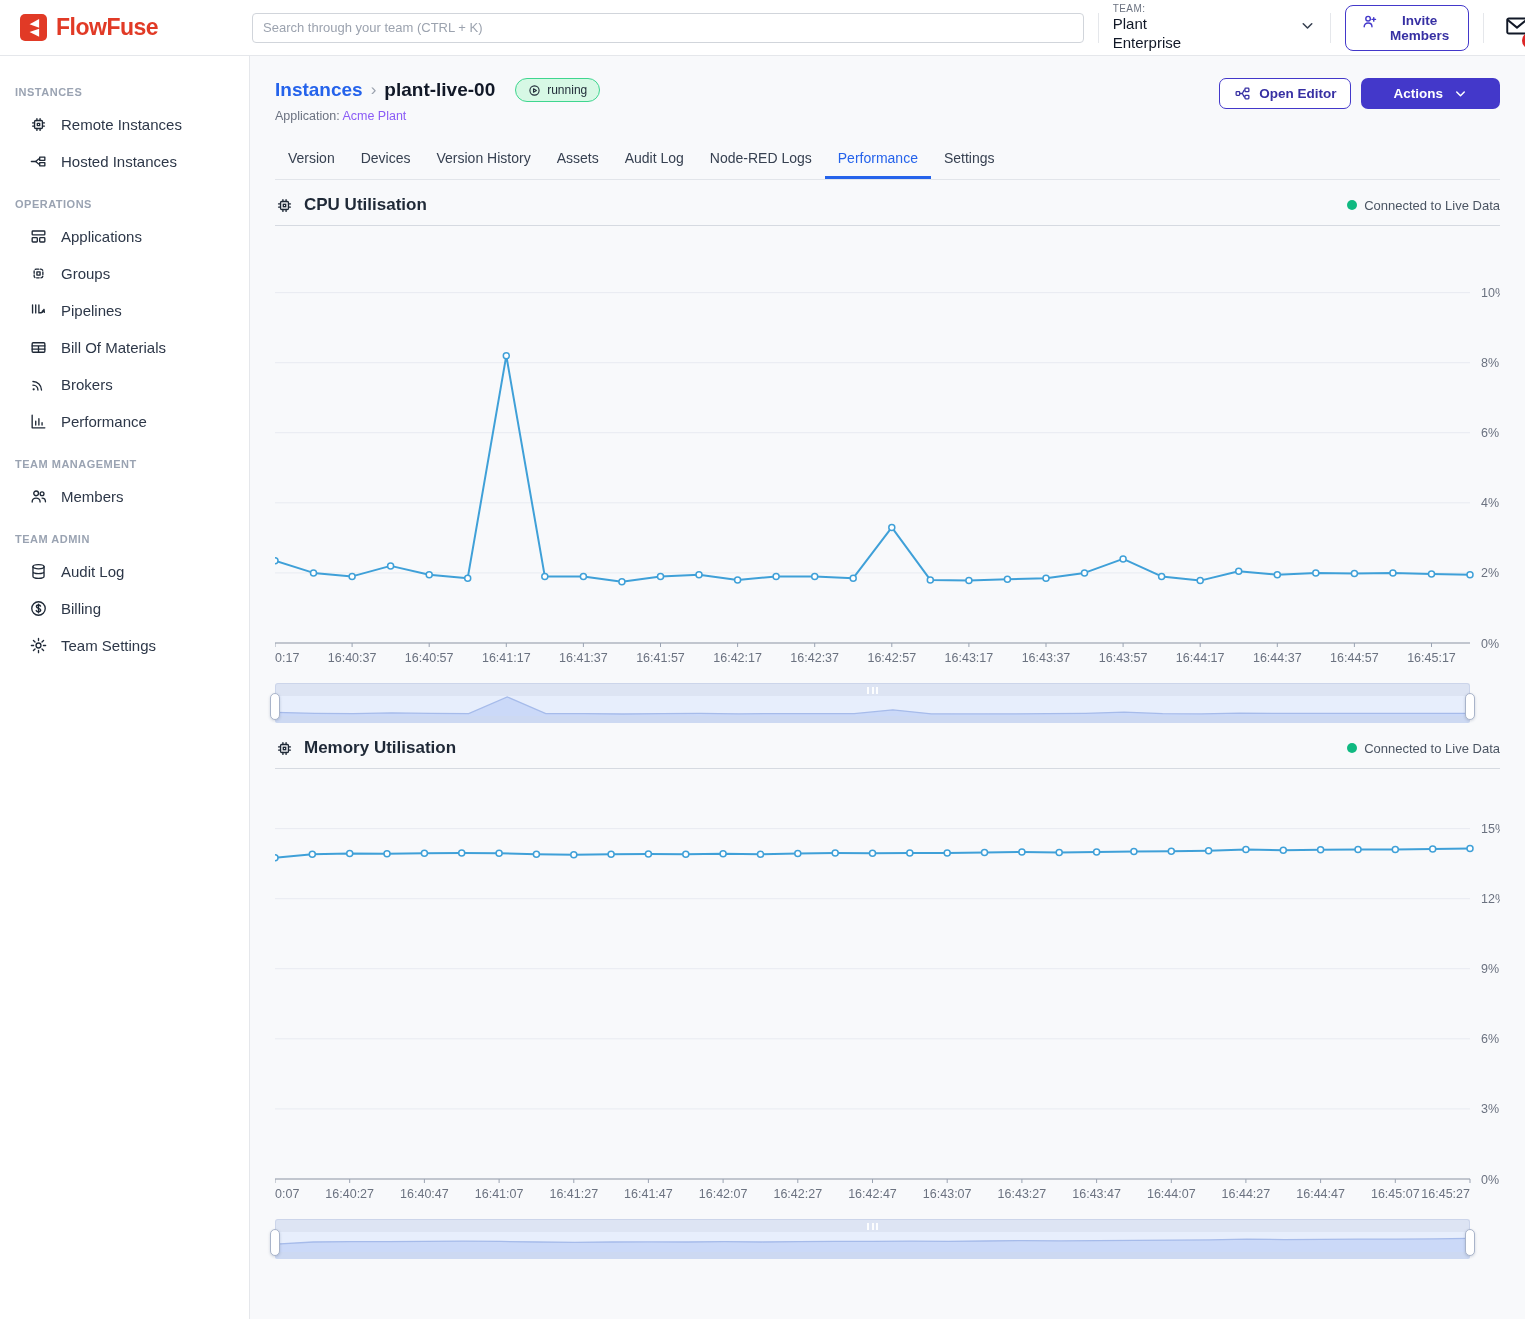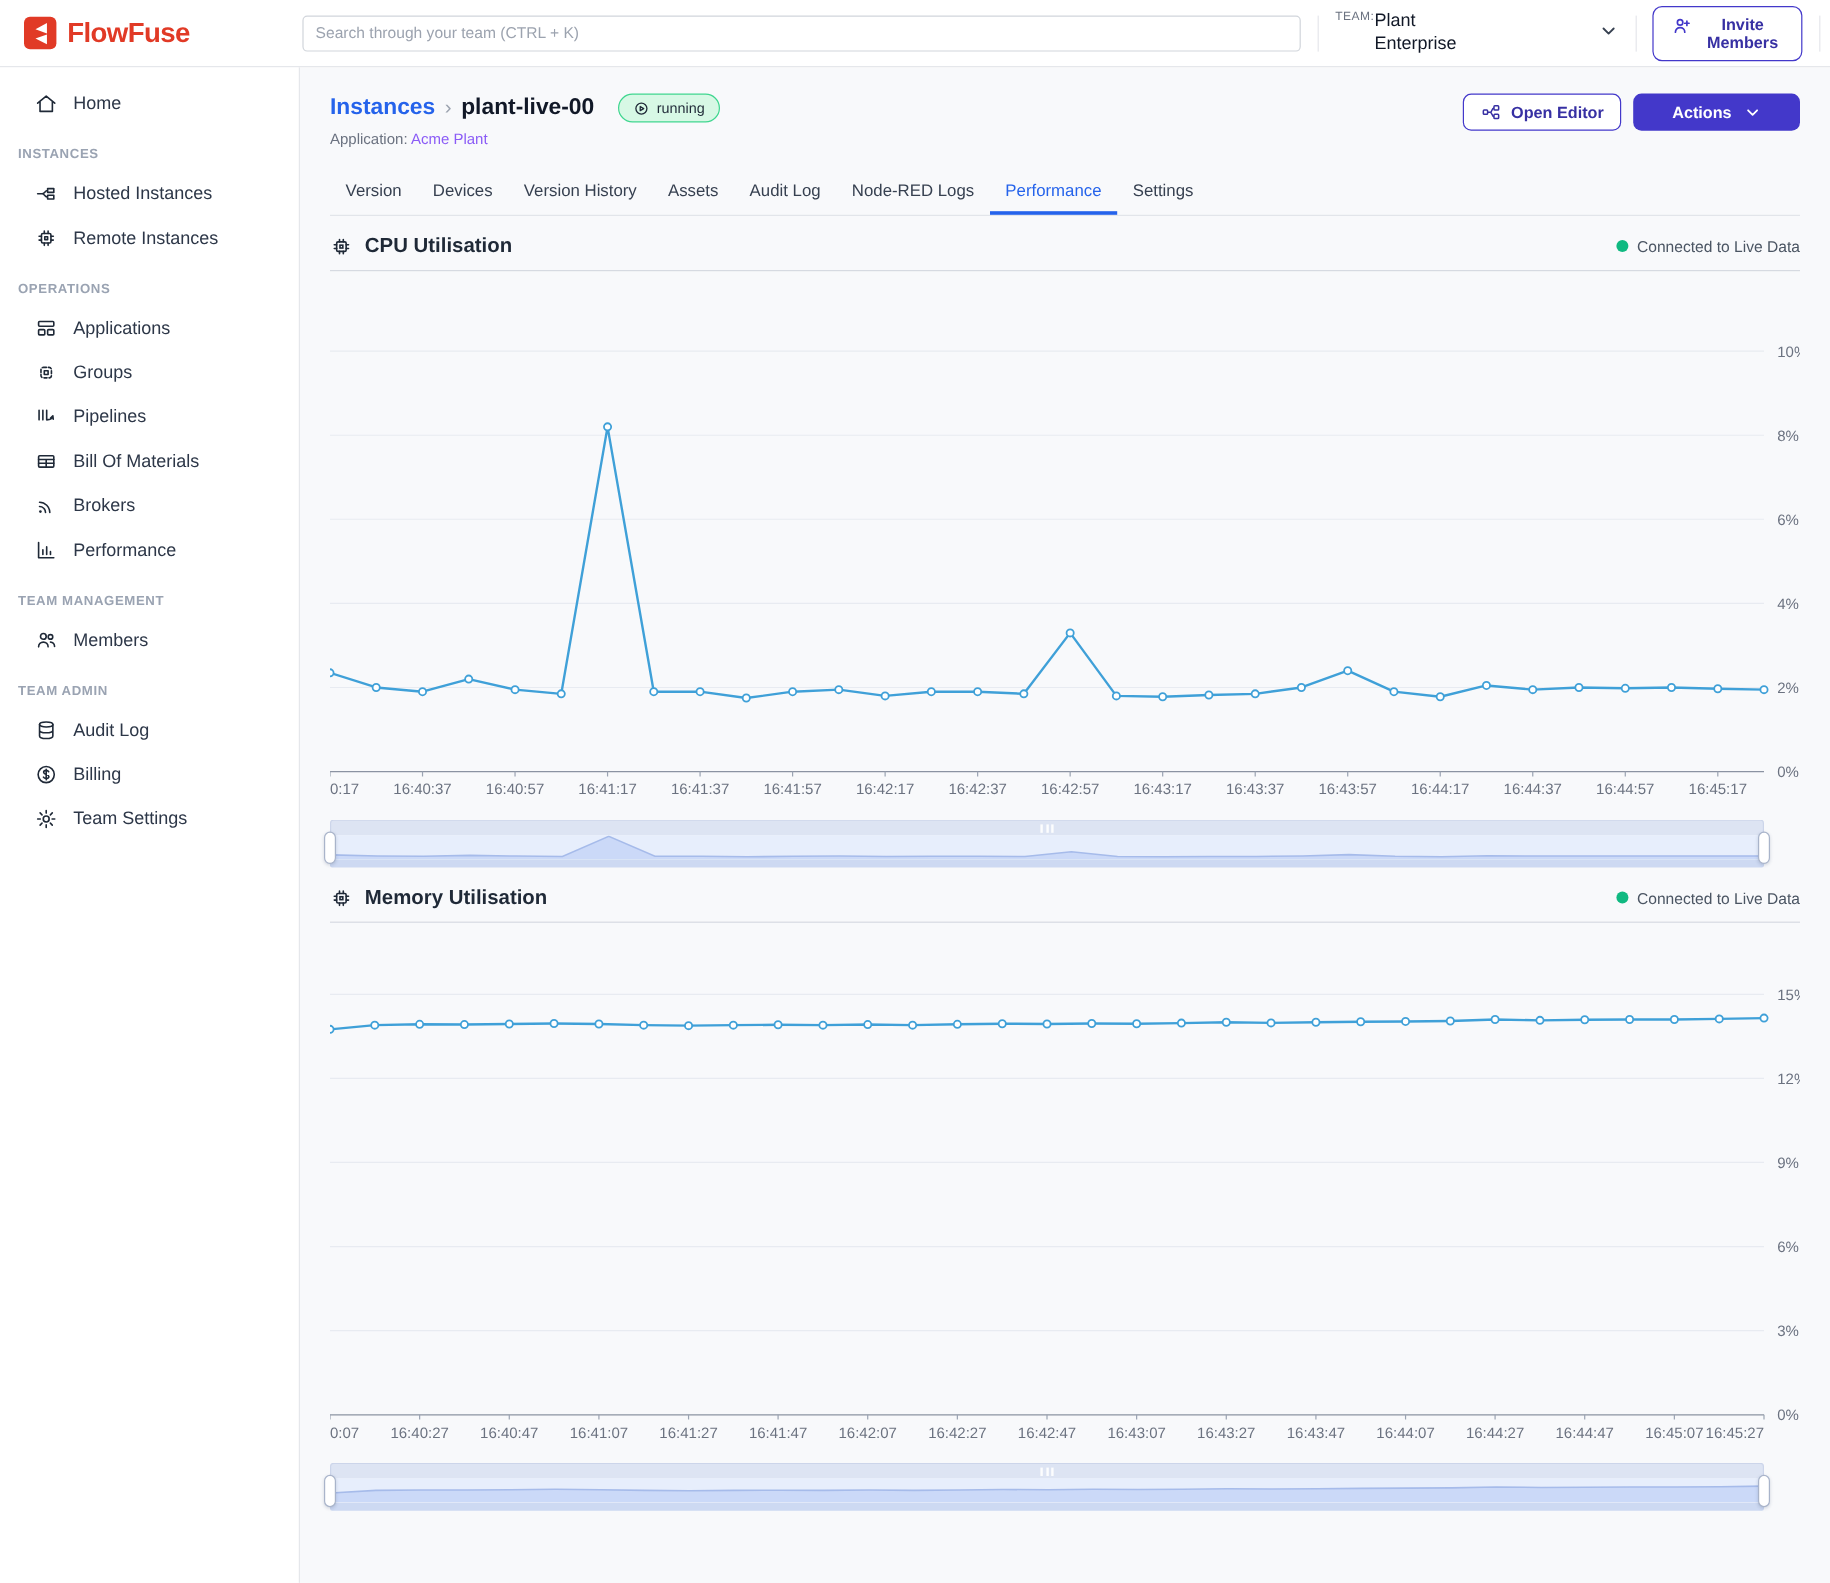--- a/index.html
+++ b/index.html
@@ -12,21 +12,21 @@
   .logo { display:flex; align-items:center; gap:9px; margin-left:20px; width:232px; flex:none; }
   .logo-mark { width:27px; height:27px; border-radius:5px; background:#E13A26; position:relative; flex:none; }
   .logo-word { font-size:23px; font-weight:700; color:#E13A26; letter-spacing:-0.5px; }
   .search-wrap { flex:none; width:832px; }
   .search-wrap input { width:100%; height:30px; border:1px solid #d1d5db; border-radius:4px;
     padding:0 10px; font-size:13px; color:#374151; outline:none; font-family:inherit; }
   .search-wrap input::placeholder { color:#9ca3af; }
   .top-right { margin-left:auto; display:flex; align-items:center; margin-right:18px; }
   .vdiv { width:1px; height:30px; background:#e5e7eb; margin:0 14px; }
   .team-block { display:flex; align-items:center; cursor:pointer; }
-  .team-texts { display:flex; flex-direction:row; line-height:1.25; }
+  .team-texts { display:flex; flex-direction:column; line-height:1.25; }
   .team-label { font-size:10px; color:#6b7280; letter-spacing:.4px; }
   .team-name { font-size:15px; color:#111827; }
   .team-chev { margin-left:118px; color:#374151; }
   .btn-invite { display:flex; align-items:flex-start; gap:8px; border:1.5px solid #4338ca; color:#3730a3;
     background:#fff; font-weight:700; font-size:13.5px; padding:7px 15px; border-radius:8px; cursor:pointer; }
   .mail-wrap { position:relative; cursor:pointer; margin:0 6px; }
   .mail-badge { position:absolute; right:-9px; bottom:-6px; min-width:17px; height:17px; border-radius:50%;
     background:#dc2626; color:#fff; font-size:10px; font-weight:700; display:flex; align-items:center; justify-content:center; }
   .avatar { width:30px; height:30px; border-radius:50%; background:#a39545; color:#fff; font-size:13px;
     display:flex; align-items:center; justify-content:center; margin-left:20px; cursor:pointer; }
@@ -131,40 +131,34 @@
             <path d="m3.5 6.5 8.5 7 8.5-7"></path>
           </svg>
       </span>
       <span class="mail-badge">2</span>
     </div>
     <div class="avatar">fl</div>
   </div>
 </header>
 
 <nav class="sidebar" id="sidebar">
-    <div class="sb-item">
-      <svg viewBox="0 0 24 24" fill="none" stroke="currentColor" stroke-width="1.7" stroke-linecap="round" stroke-linejoin="round">
-        <path d="M3 11.3 12 3.8l9 7.5M5.5 9.6V20h13V9.6"></path>
-      </svg>
-      <span>Home</span>
-    </div>
     <div class="sb-sec">INSTANCES</div>
-    <div class="sb-item">
-      <svg viewBox="0 0 24 24" fill="none" stroke="currentColor" stroke-width="1.7" stroke-linecap="round" stroke-linejoin="round">
-        <path d="M3 12h4.5M13.5 6.5H20v4h-6.5zM13.5 13.5H20v4h-6.5zM7.5 12c3.2 0 2.8-3.5 6-3.5M7.5 12c3.2 0 2.8 3.5 6 3.5"></path>
-      </svg>
-      <span>Hosted Instances</span>
-    </div>
     <div class="sb-item">
       <svg viewBox="0 0 24 24" fill="none" stroke="currentColor" stroke-width="1.7" stroke-linecap="round" stroke-linejoin="round">
         <rect x="7" y="7" width="10" height="10" rx="1.5"></rect>
         <rect x="10.5" y="10.5" width="3" height="3"></rect>
         <path d="M10 7V4.5M14 7V4.5M10 19.5V17M14 19.5V17M7 10H4.5M7 14H4.5M19.5 10H17M19.5 14H17"></path>
       </svg>
       <span>Remote Instances</span>
+    </div>
+    <div class="sb-item">
+      <svg viewBox="0 0 24 24" fill="none" stroke="currentColor" stroke-width="1.7" stroke-linecap="round" stroke-linejoin="round">
+        <path d="M3 12h4.5M13.5 6.5H20v4h-6.5zM13.5 13.5H20v4h-6.5zM7.5 12c3.2 0 2.8-3.5 6-3.5M7.5 12c3.2 0 2.8 3.5 6 3.5"></path>
+      </svg>
+      <span>Hosted Instances</span>
     </div>
     <div class="sb-sec">OPERATIONS</div>
     <div class="sb-item">
       <svg viewBox="0 0 24 24" fill="none" stroke="currentColor" stroke-width="1.7" stroke-linecap="round" stroke-linejoin="round">
         <rect x="4" y="5" width="16" height="5" rx="1"></rect>
         <rect x="4" y="13.5" width="6.5" height="5.5" rx="1"></rect>
         <rect x="13.5" y="13.5" width="6.5" height="5.5" rx="1"></rect>
       </svg>
       <span>Applications</span>
     </div>

